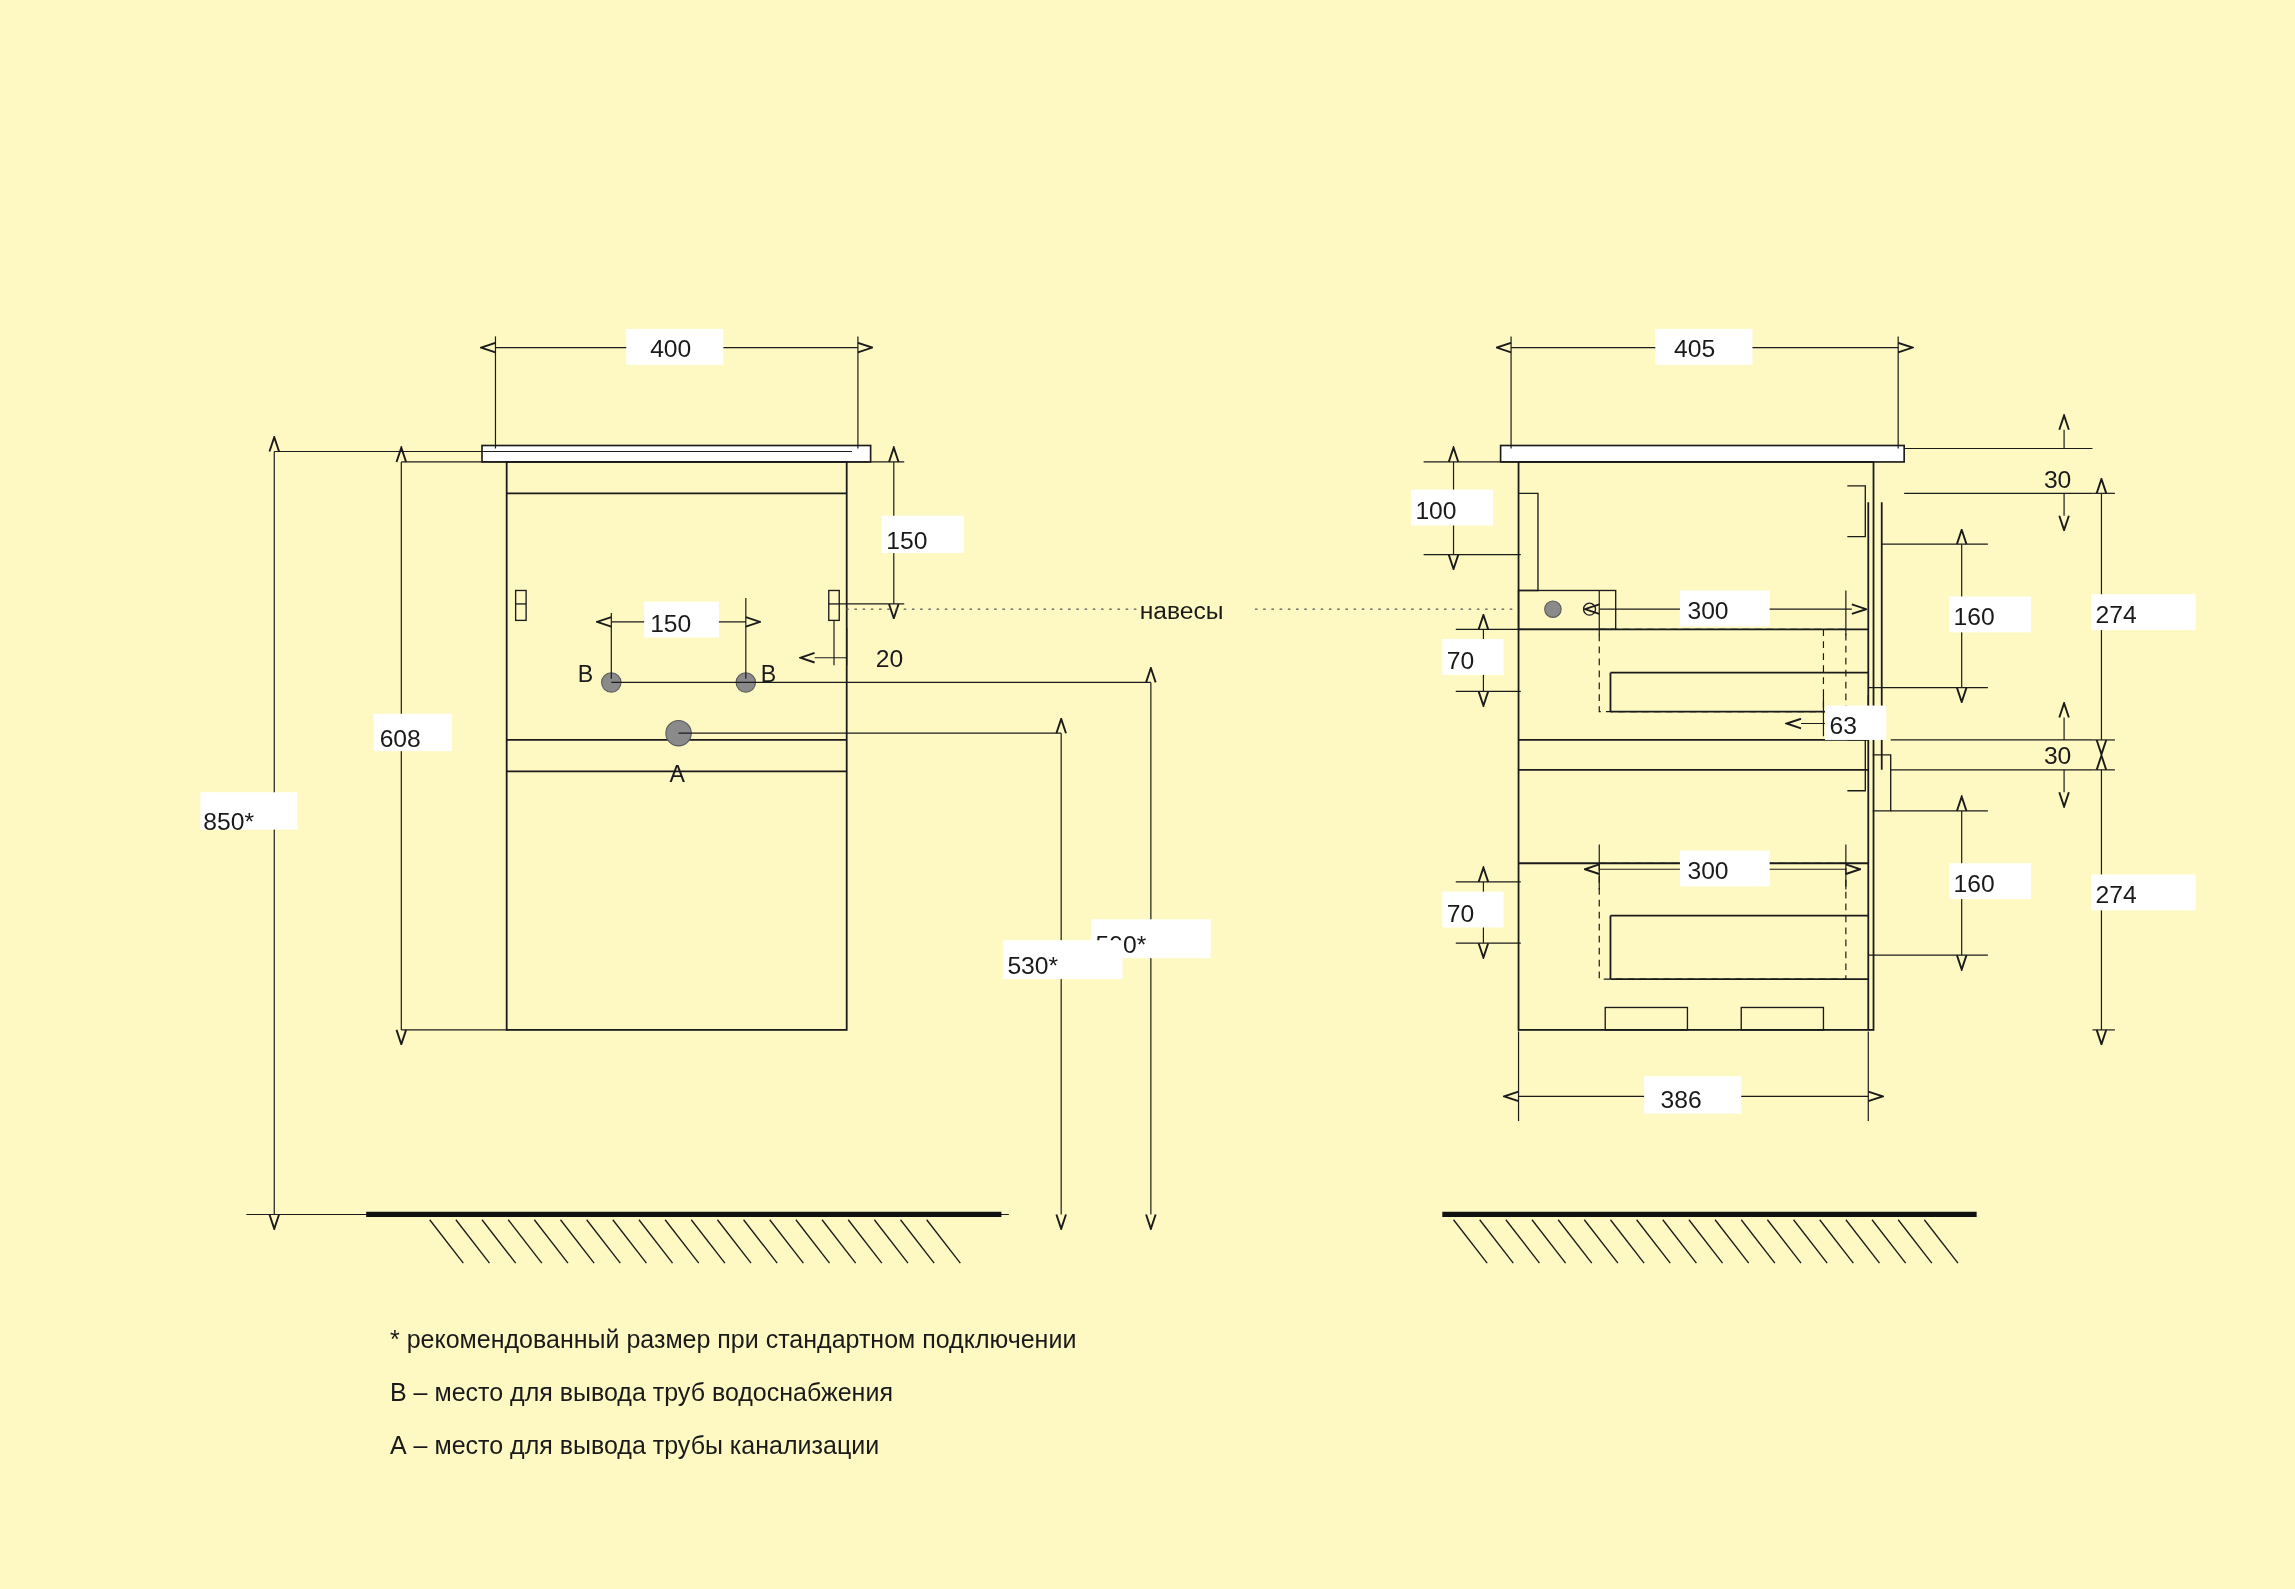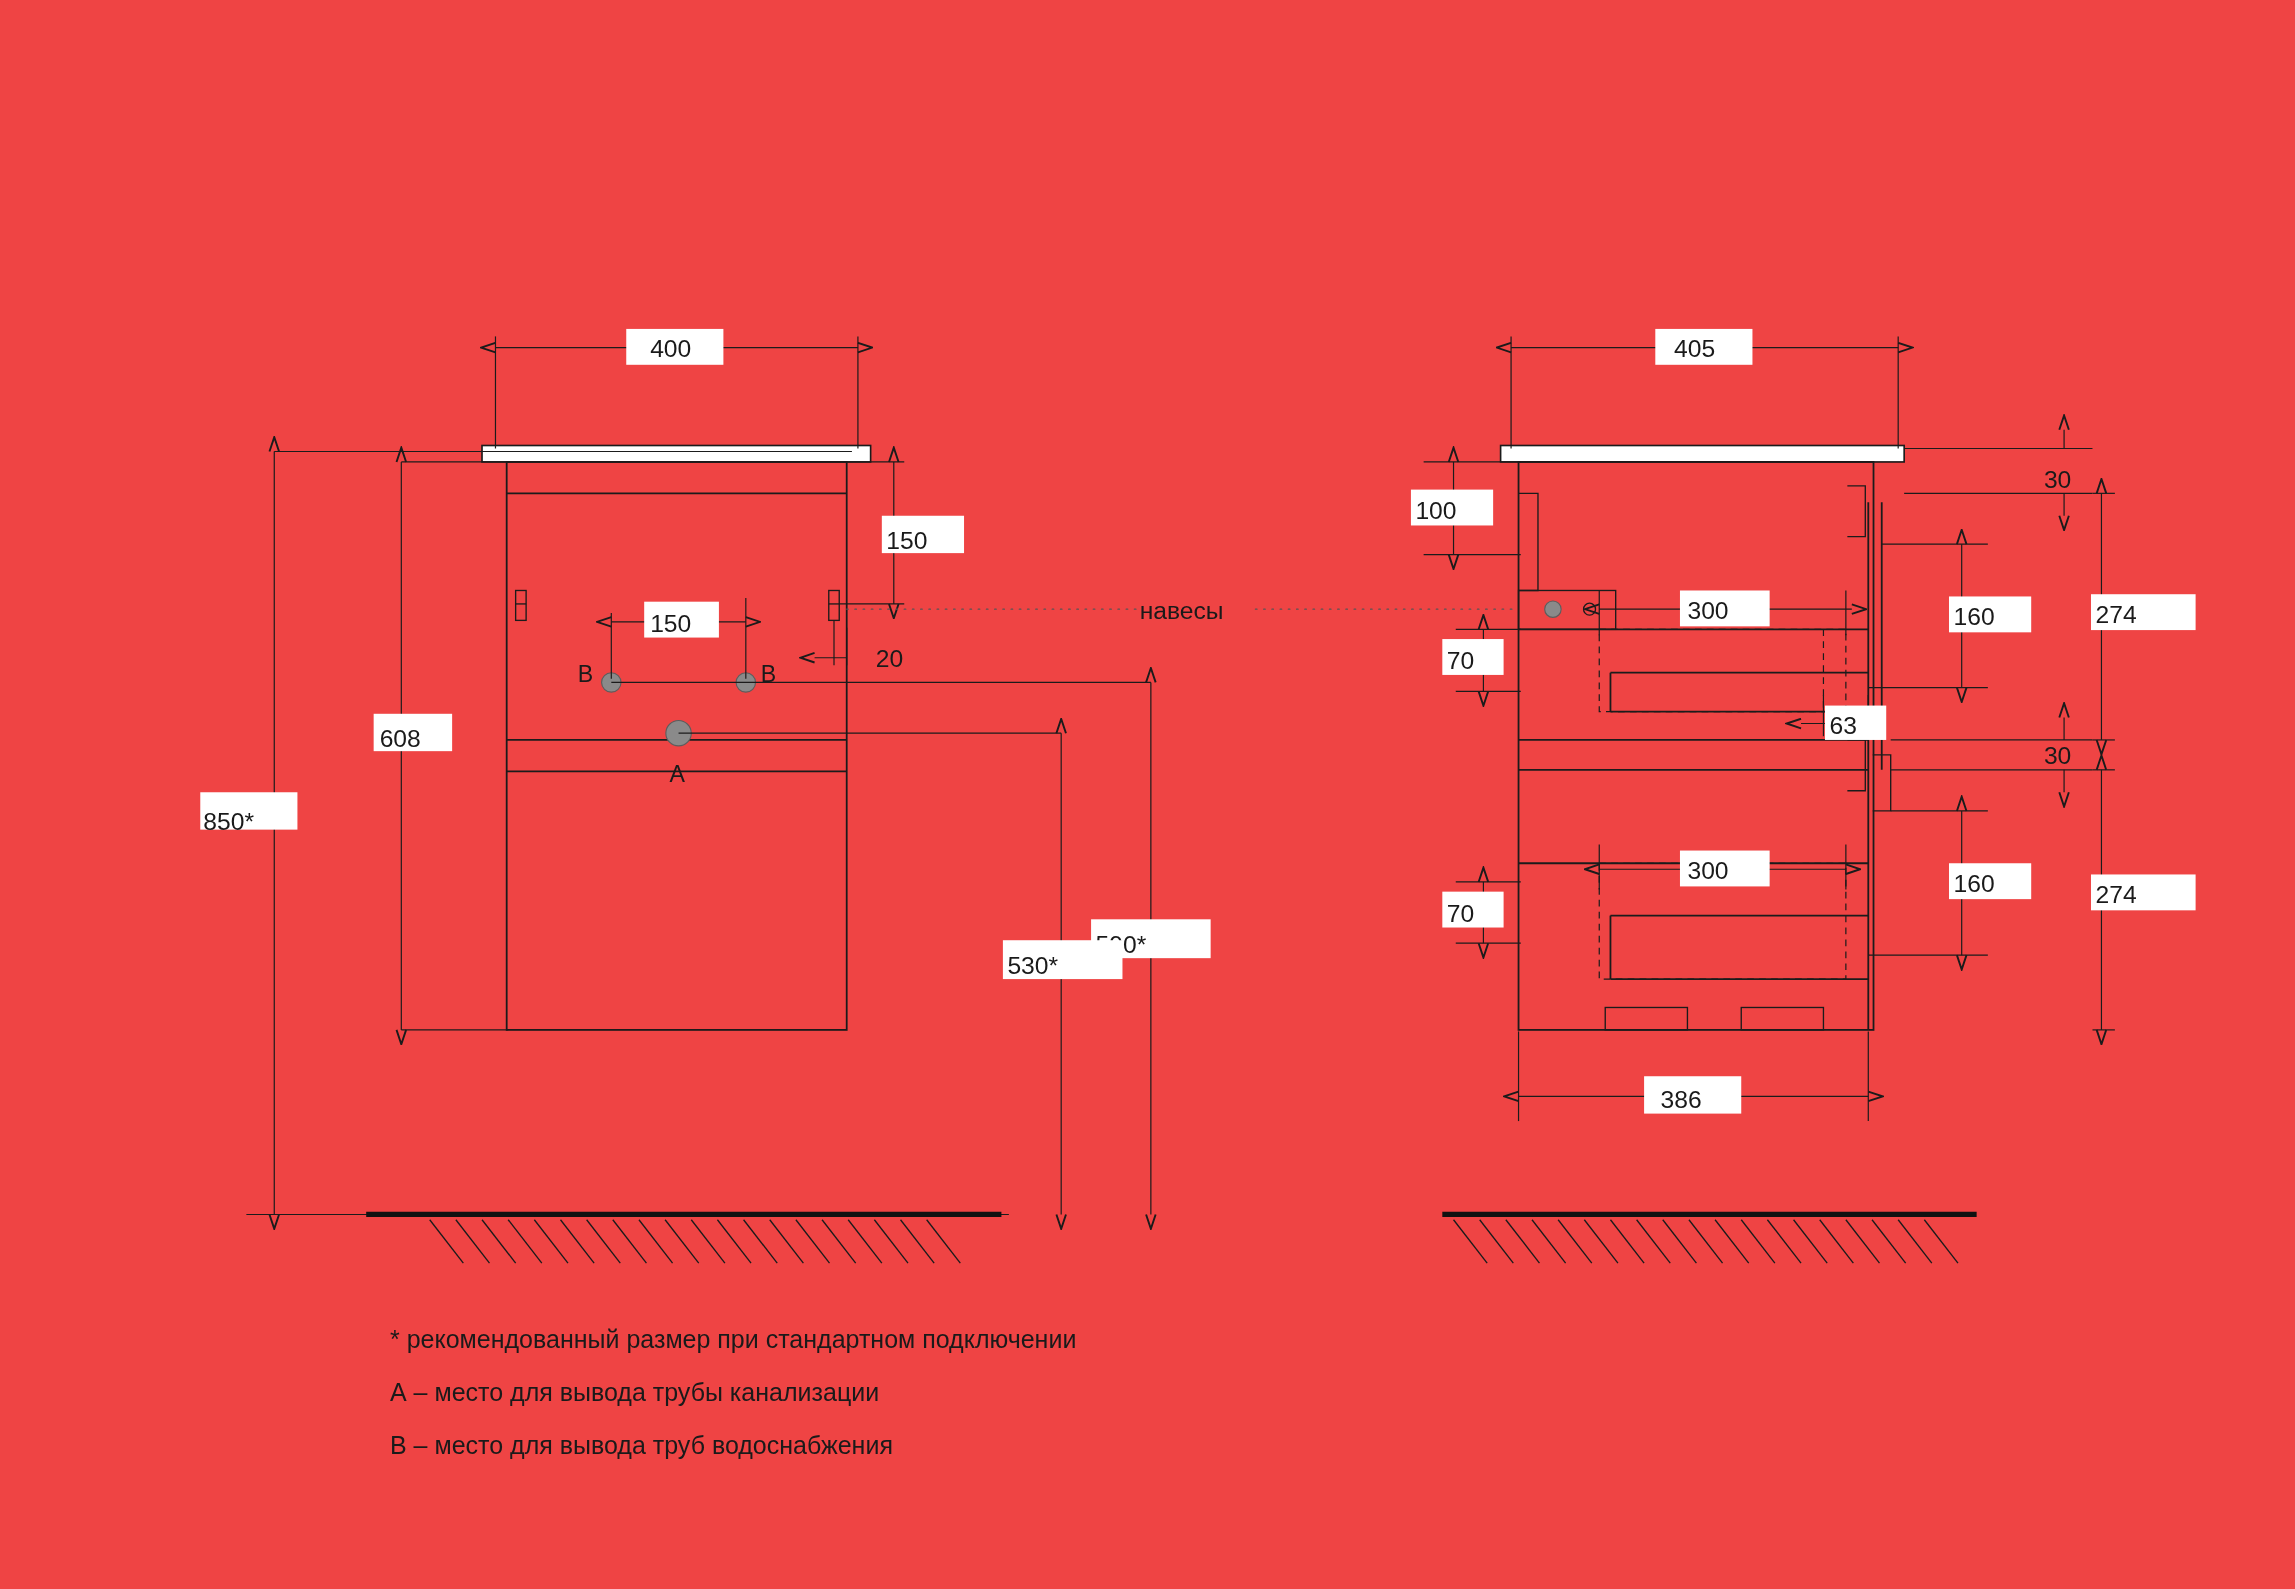--- a/index.html
+++ b/index.html
@@ -8,21 +8,21 @@
     background: #ffffff;
   }
   body {
     font-family: "Liberation Sans", sans-serif;
     color: #1a1a1a;
   }
   #stage {
     position: relative;
     width: 2295px;
     height: 1589px;
-    background: #ef4444;
+    background: #fef9c3;
     overflow: hidden;
   }
   svg#drawing {
     position: absolute;
     left: 0;
     top: 0;
     width: 2295px;
     height: 1589px;
   }
   .ln {
@@ -414,18 +414,18 @@
         <line x1="2505" y1="1632" x2="2550" y2="1690"></line>
         <line x1="2540" y1="1632" x2="2585" y2="1690"></line>
         <line x1="2575" y1="1632" x2="2620" y2="1690"></line>
       </g>
     </g>
 
   </svg>
 
   <div class="legend">
     <div class="legend-line">* рекомендованный размер при стандартном подключении</div>
+    <div class="legend-line">В – место для вывода труб водоснабжения</div>
     <div class="legend-line">А – место для вывода трубы канализации</div>
-    <div class="legend-line">В – место для вывода труб водоснабжения</div>
   </div>
 
 </div>
 
 
 </body></html>

